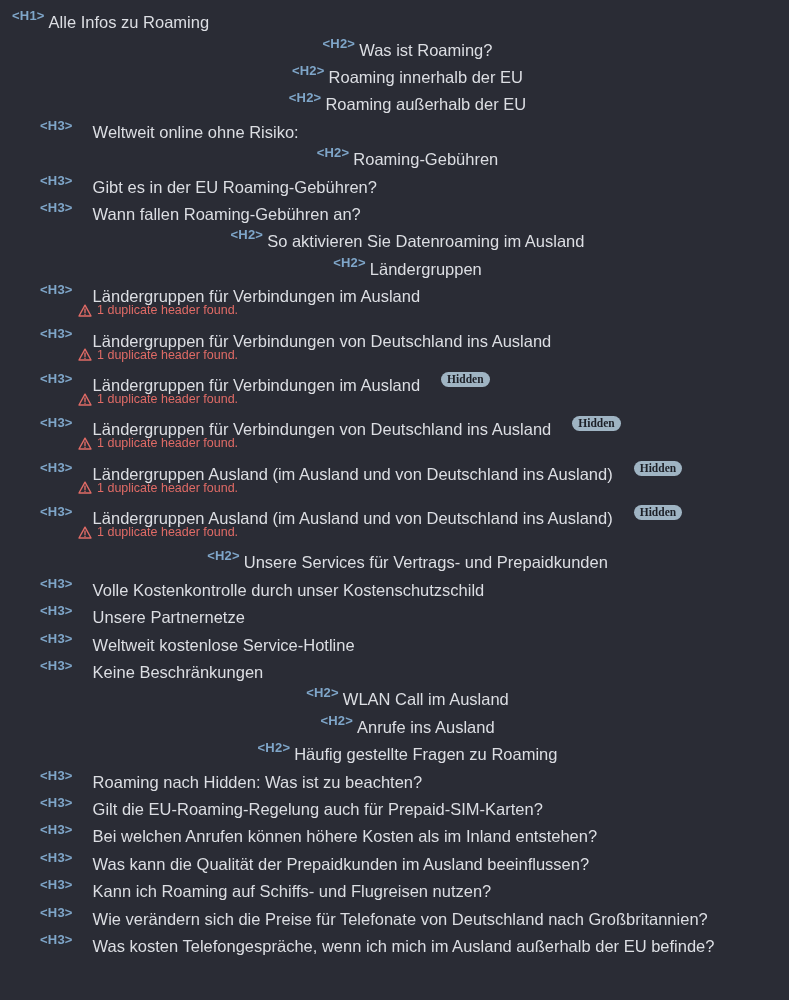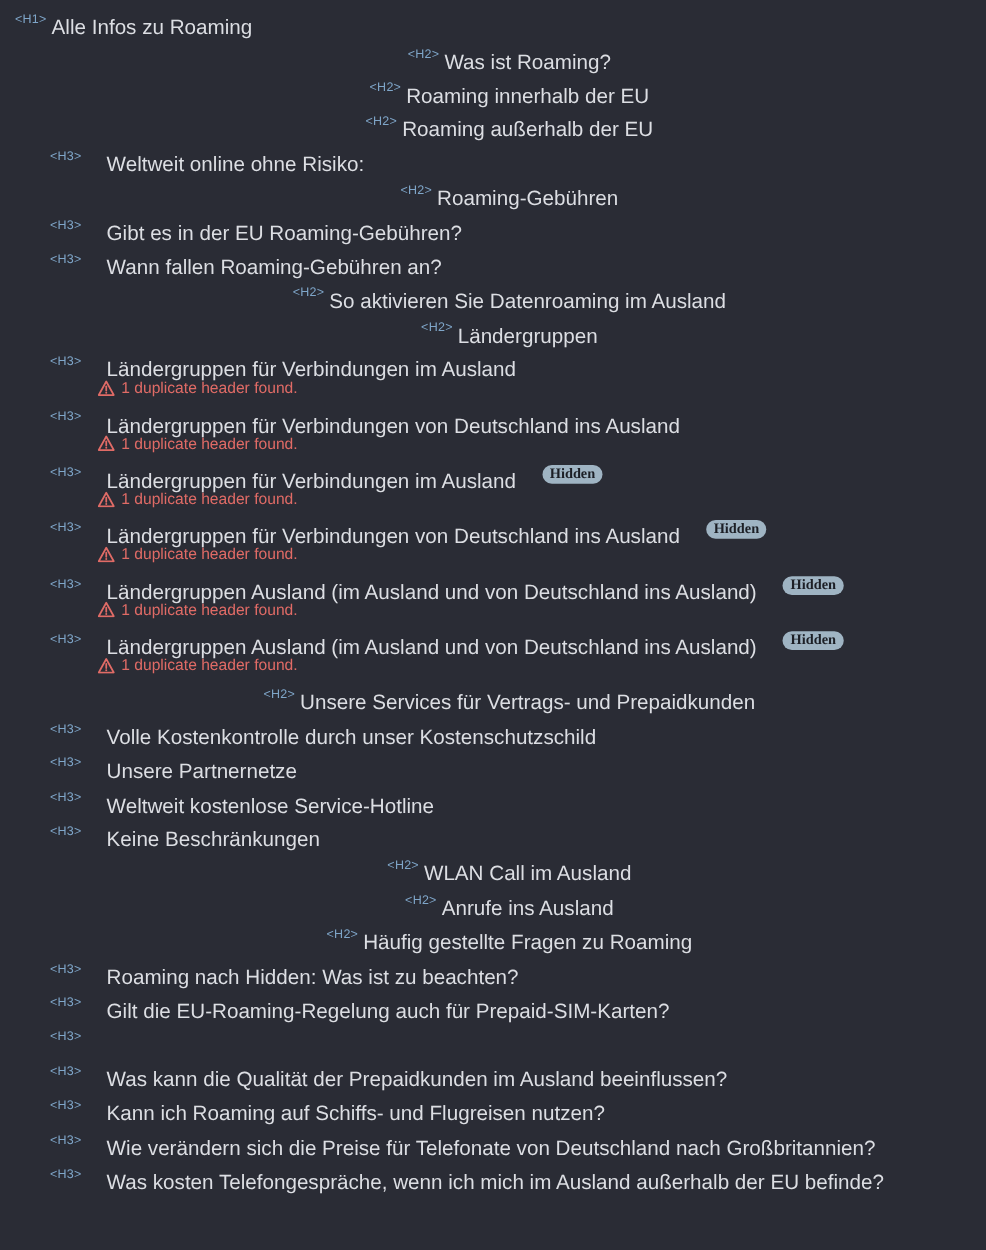--- a/index.html
+++ b/index.html
@@ -11,21 +11,21 @@
   }
   .outline { position:relative; padding-top:3px; }
   .row {
     display:flex; align-items:center;
     height:27.4px; white-space:nowrap;
   }
   .row.lvl1 { padding-left:12px; }
   .row.lvl2 { padding-left:26px;justify-content:center; }
   .row.lvl3 { padding-left:40px;gap:16px; }
   .tag {
-    font-size:10px; font-weight:normal; color:#7fa6c9;
+    font-size:13px; font-weight:bold; color:#7fa6c9;
     margin-right:4px; letter-spacing:0.2px;
     position:relative; top:-1px;
   }
   .text { font-size:16.5px; color:#dcdee3;margin-top:12px; }
   .badge {
     display:inline-block; margin-left:5px;
     background:#9fb4c3; color:#1c1f26;
     font-size:11.5px; font-weight:bold;
     padding:1px 6px; border-radius:8px; line-height:13px;font-family:Liberation Serif, serif;
   }
@@ -245,20 +245,21 @@
   </div>
     <div class="item">
     <div class="row lvl3">
       <span class="tag">&lt;H3&gt;</span>
       <span class="text">Gilt die EU-Roaming-Regelung auch für Prepaid-SIM-Karten?</span>
     </div>
   </div>
     <div class="item">
     <div class="row lvl3">
       <span class="tag">&lt;H3&gt;</span>
+      <span class="text">Bei welchen Anrufen können höhere Kosten als im Inland entstehen?</span>
     </div>
   </div>
     <div class="item">
     <div class="row lvl3">
       <span class="tag">&lt;H3&gt;</span>
       <span class="text">Was kann die Qualität der Prepaidkunden im Ausland beeinflussen?</span>
     </div>
   </div>
     <div class="item">
     <div class="row lvl3">

